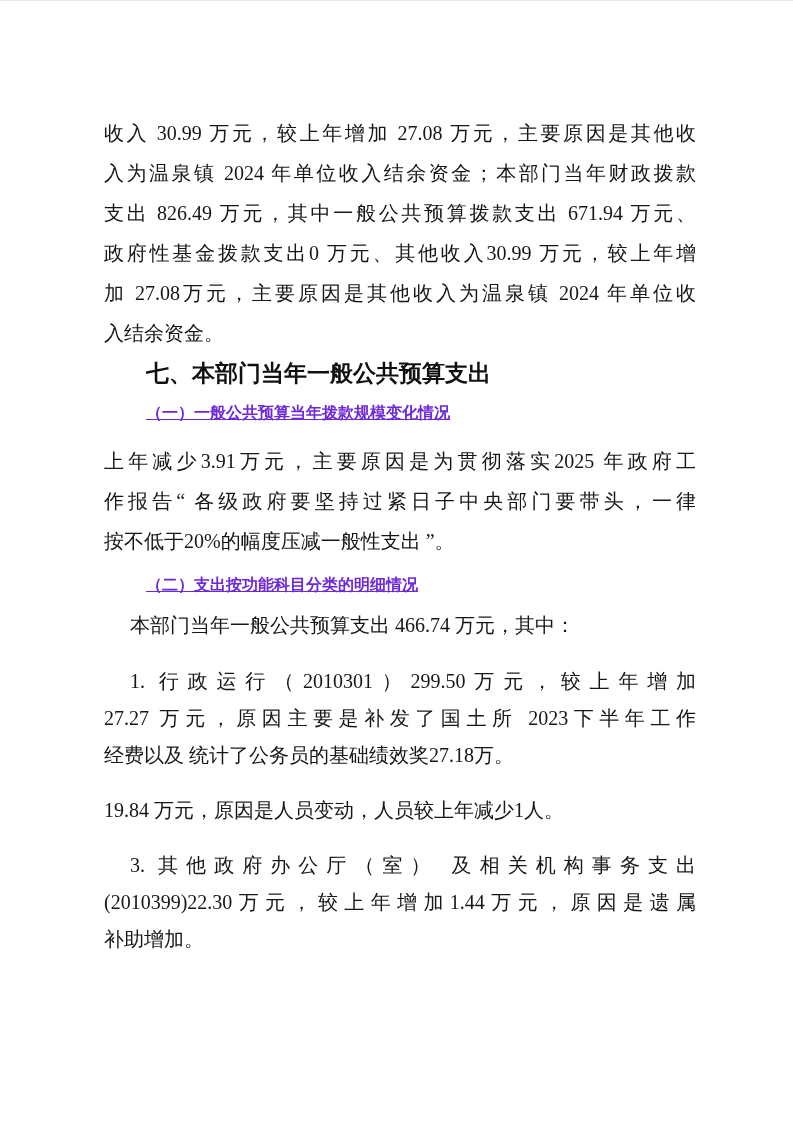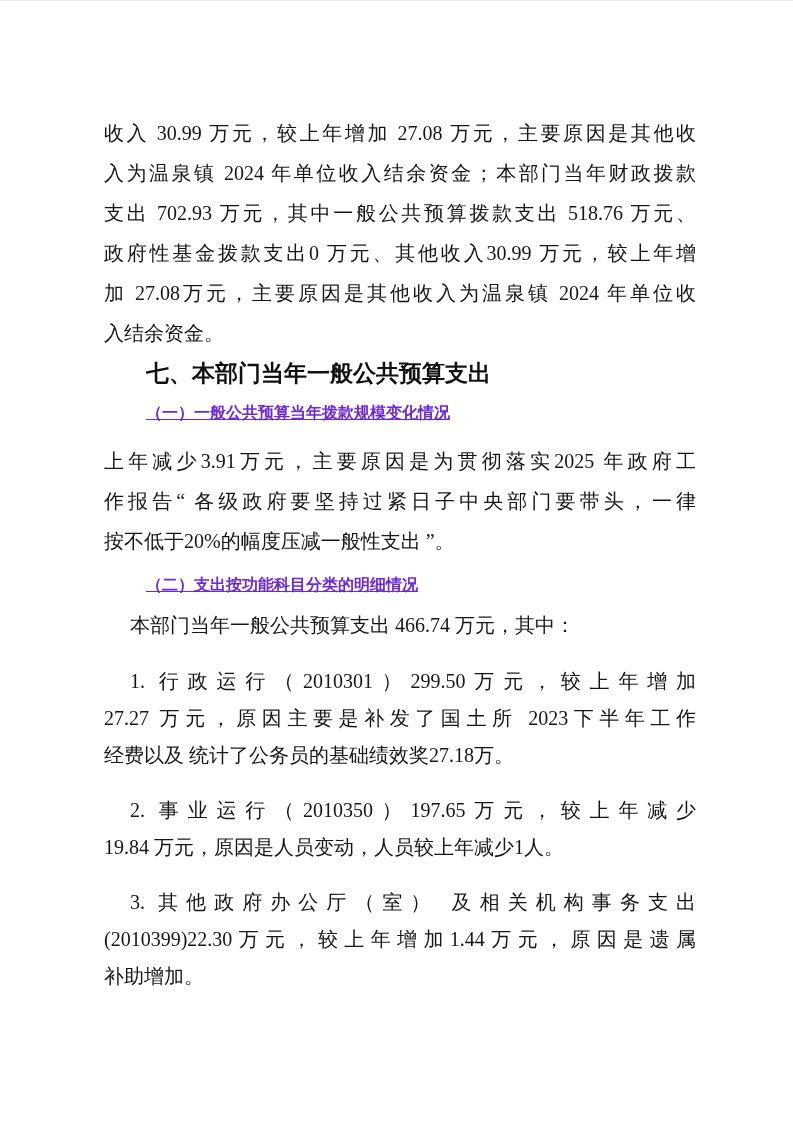--- a/index.html
+++ b/index.html
@@ -73,21 +73,21 @@
 </style>
 </head>
 <body>
 
 <div class="page">
   <div class="content">
 
     <div class="para">
       <span class="line j">收入 30.99 万元，较上年增加 27.08 万元，主要原因是其他收</span>
       <span class="line j">入为温泉镇 2024 年单位收入结余资金；本部门当年财政拨款</span>
-      <span class="line j">支出 702.93 万元，其中一般公共预算拨款支出 518.76 万元、</span>
+      <span class="line j">支出 826.49 万元，其中一般公共预算拨款支出 671.94 万元、</span>
       <span class="line j">政府性基金拨款支出0 万元、其他收入30.99 万元，较上年增</span>
       <span class="line j">加 27.08万元，主要原因是其他收入为温泉镇 2024 年单位收</span>
       <span class="line">入结余资金。</span>
     </div>
 
     <div class="h1">七、本部门当年一般公共预算支出</div>
 
     <div class="h2">（一）一般公共预算当年拨款规模变化情况</div>
 
     <div class="para mt8">
@@ -102,21 +102,20 @@
       <span class="line ind">本部门当年一般公共预算支出 466.74 万元，其中：</span>
     </div>
 
     <div class="para item">
       <span class="line j ind">1. 行政运行（2010301）299.50万元，较上年增加</span>
       <span class="line j">27.27 万元，原因主要是补发了国土所 2023下半年工作</span>
       <span class="line">经费以及 统计了公务员的基础绩效奖27.18万。</span>
     </div>
 
     <div class="para item">
-      <span class="line j ind">2. 事业运行（2010350）197.65万元，较上年减少</span>
       <span class="line">19.84 万元，原因是人员变动，人员较上年减少1人。</span>
     </div>
 
     <div class="para item">
       <span class="line j ind">3. 其他政府办公厅（室） 及相关机构事务支出</span>
       <span class="line j">(2010399)22.30万元，较上年增加1.44万元，原因是遗属</span>
       <span class="line">补助增加。</span>
     </div>
 
   </div>

